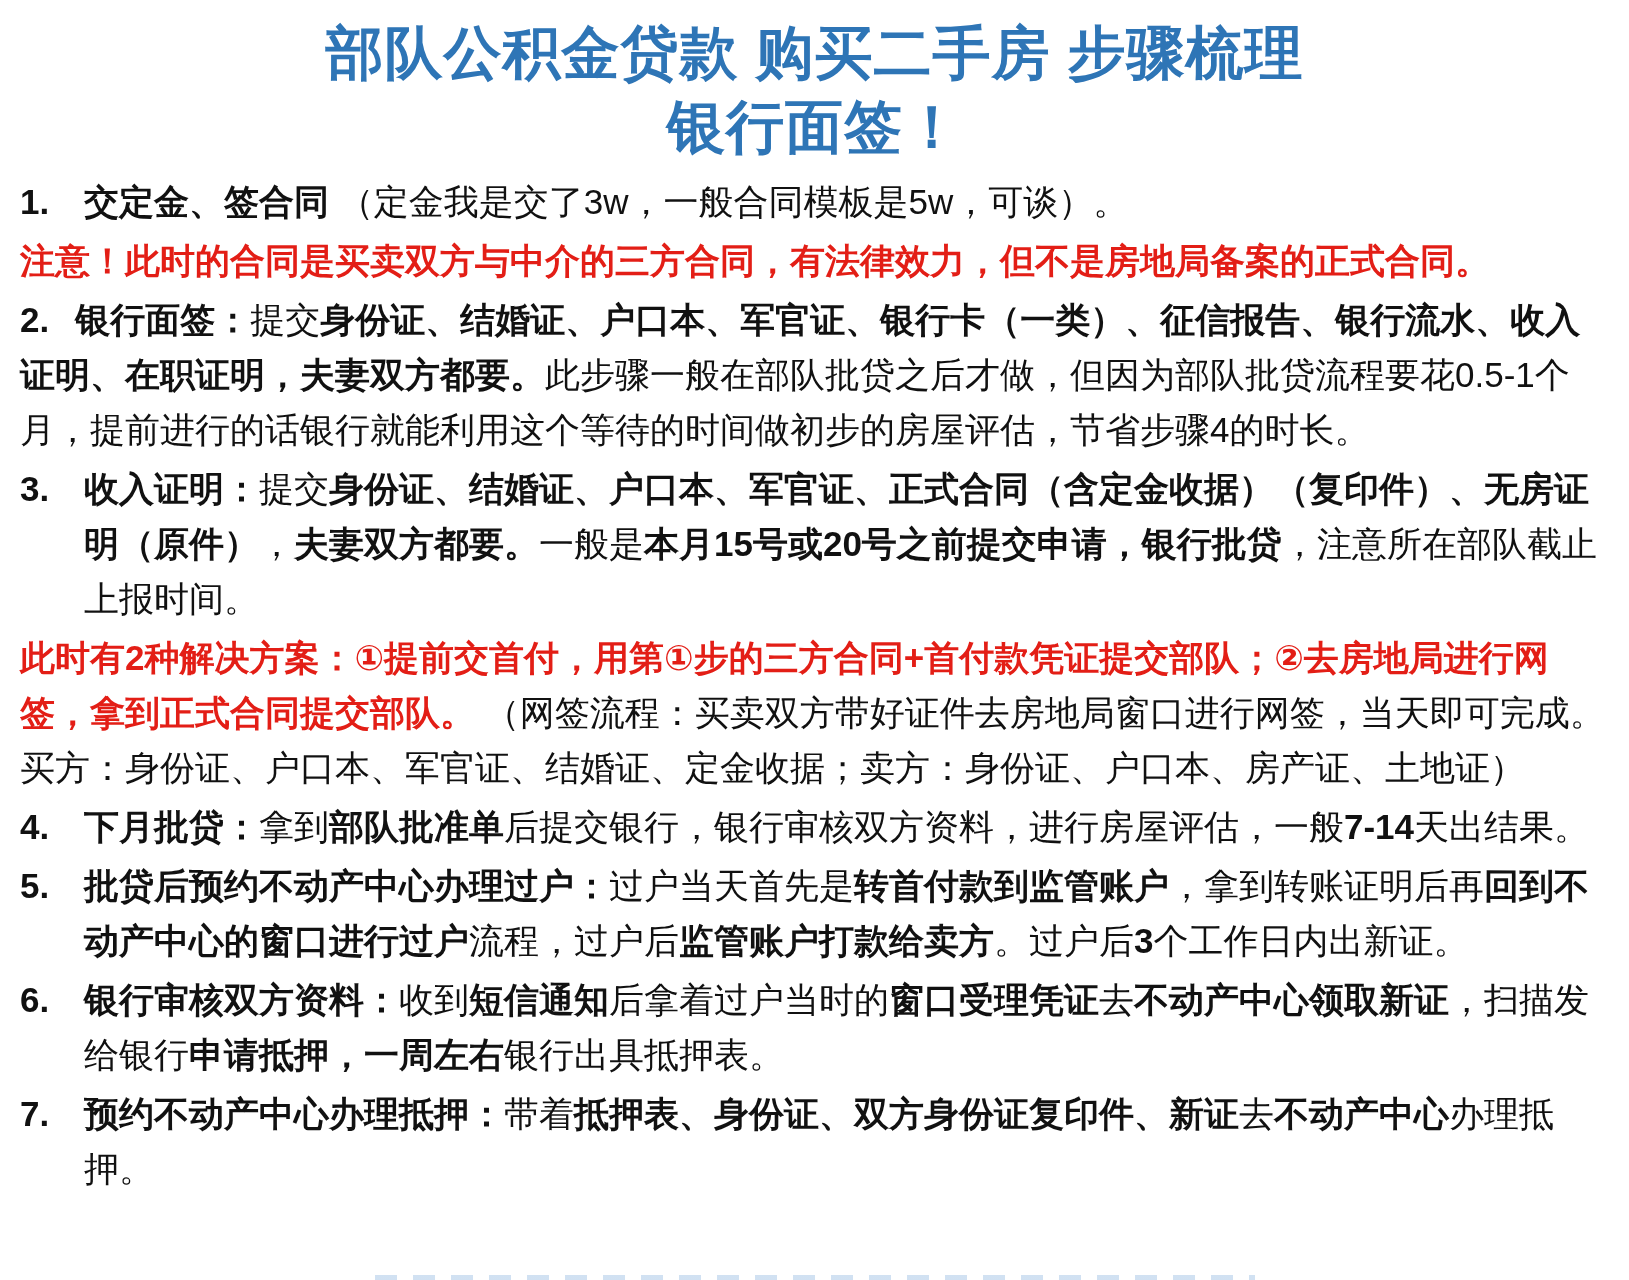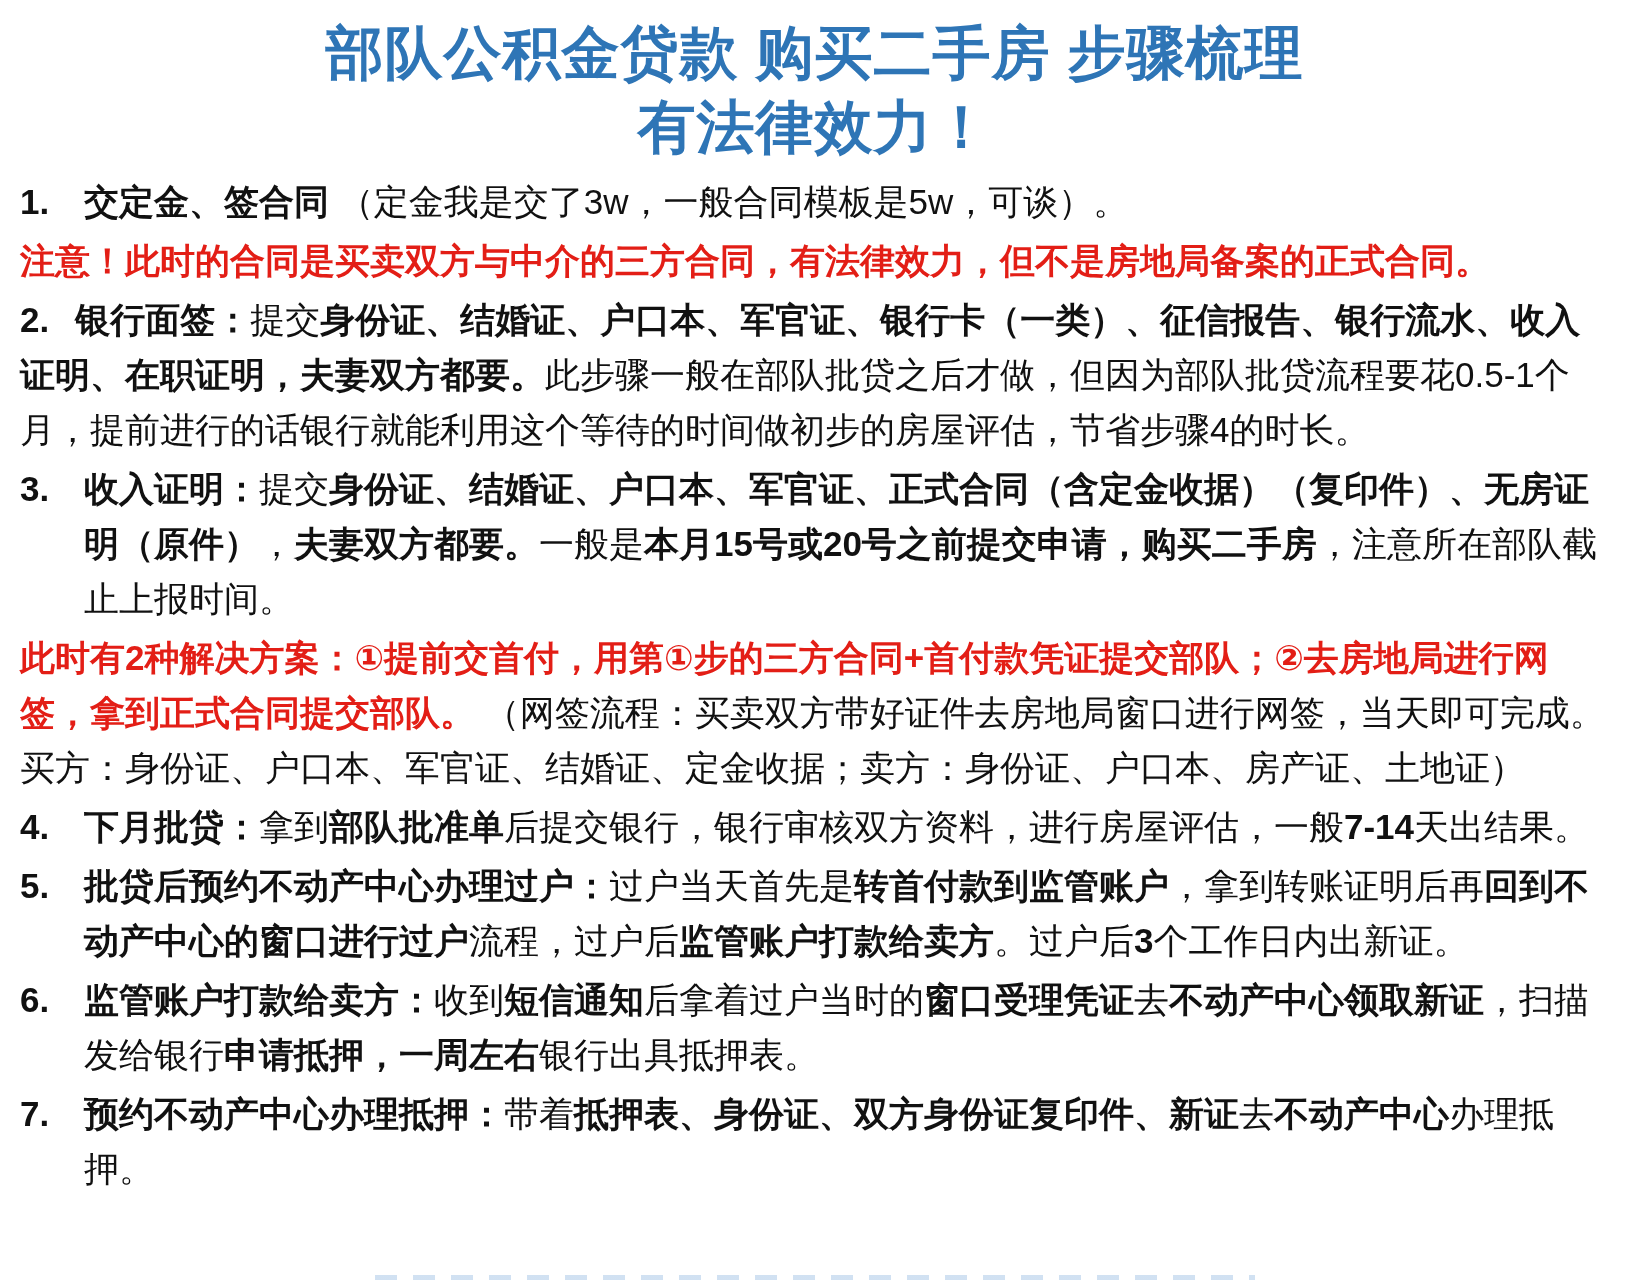--- a/index.html
+++ b/index.html
@@ -47,28 +47,28 @@
     opacity:.85;
   }
 </style>
 </head>
 <body>
 
 <div class="page">
   <div class="doc">
     <div class="title">
       <div>部队公积金贷款 购买二手房 步骤梳理</div>
-      <div>有法律效力！</div>
+      <div>银行面签！</div>
     </div>
     <div class="body">
         <div class="para numbered hang"><span class="num-abs">1.</span><span class="b">交定金、签合同 </span><span class="">（定金我是交了3w，一般合同模板是5w，可谈）。</span></div>
         <div class="para note"><span class="b red">注意！此时的合同是买卖双方与中介的三方合同，有法律效力，但不是房地局备案的正式合同。</span></div>
         <div class="para numbered"><span class="num-inline">2.</span><span class="b">银行面签：</span><span class="">提交</span><span class="b">身份证、结婚证、户口本、军官证、银行卡（一类）、征信报告、银行流水、收入证明、在职证明，夫妻双方都要。</span><span class="">此步骤一般在部队批贷之后才做，但因为部队批贷流程要花0.5-1个月，提前进行的话银行就能利用这个等待的时间做初步的房屋评估，节省步骤4的时长。</span></div>
-        <div class="para numbered hang"><span class="num-abs">3.</span><span class="b">收入证明：</span><span class="">提交</span><span class="b">身份证、结婚证、户口本、军官证、正式合同（含定金收据）（复印件）、无房证明（原件）</span><span class="">，</span><span class="b">夫妻双方都要。</span><span class="">一般是</span><span class="b">本月15号或20号之前提交申请，购买二手房</span><span class="">，注意所在部队截止上报时间。</span></div>
+        <div class="para numbered hang"><span class="num-abs">3.</span><span class="b">收入证明：</span><span class="">提交</span><span class="b">身份证、结婚证、户口本、军官证、正式合同（含定金收据）（复印件）、无房证明（原件）</span><span class="">，</span><span class="b">夫妻双方都要。</span><span class="">一般是</span><span class="b">本月15号或20号之前提交申请，银行批贷</span><span class="">，注意所在部队截止上报时间。</span></div>
         <div class="para note"><span class="b red">此时有2种解决方案：①提前交首付，用第①步的三方合同+首付款凭证提交部队；②去房地局进行网签，拿到正式合同提交部队。</span><span class=""> （网签流程：买卖双方带好证件去房地局窗口进行网签，当天即可完成。买方：身份证、户口本、军官证、结婚证、定金收据；卖方：身份证、户口本、房产证、土地证）</span></div>
         <div class="para numbered hang"><span class="num-abs">4.</span><span class="b">下月批贷：</span><span class="">拿到</span><span class="b">部队批准单</span><span class="">后提交银行，银行审核双方资料，进行房屋评估，一般</span><span class="b">7-14</span><span class="">天出结果。</span></div>
         <div class="para numbered hang"><span class="num-abs">5.</span><span class="b">批贷后预约不动产中心办理过户：</span><span class="">过户当天首先是</span><span class="b">转首付款到监管账户</span><span class="">，拿到转账证明后再</span><span class="b">回到不动产中心的窗口进行过户</span><span class="">流程，过户后</span><span class="b">监管账户打款给卖方</span><span class="">。过户后</span><span class="b">3</span><span class="">个工作日内出新证。</span></div>
-        <div class="para numbered hang"><span class="num-abs">6.</span><span class="b">监管账户打款给卖方：</span><span class="">收到</span><span class="b">短信通知</span><span class="">后拿着过户当时的</span><span class="b">窗口受理凭证</span><span class="">去</span><span class="b">不动产中心领取新证</span><span class="">，扫描发给银行</span><span class="b">申请抵押，一周左右</span><span class="">银行出具抵押表。</span></div>
+        <div class="para numbered hang"><span class="num-abs">6.</span><span class="b">银行审核双方资料：</span><span class="">收到</span><span class="b">短信通知</span><span class="">后拿着过户当时的</span><span class="b">窗口受理凭证</span><span class="">去</span><span class="b">不动产中心领取新证</span><span class="">，扫描发给银行</span><span class="b">申请抵押，一周左右</span><span class="">银行出具抵押表。</span></div>
         <div class="para numbered hang"><span class="num-abs">7.</span><span class="b">预约不动产中心办理抵押：</span><span class="">带着</span><span class="b">抵押表、身份证、双方身份证复印件、新证</span><span class="">去</span><span class="b">不动产中心</span><span class="">办理抵押。</span></div>
       </div>
   </div>
   <div class="cutoff-line"></div>
 </div>
 
 </body></html>

